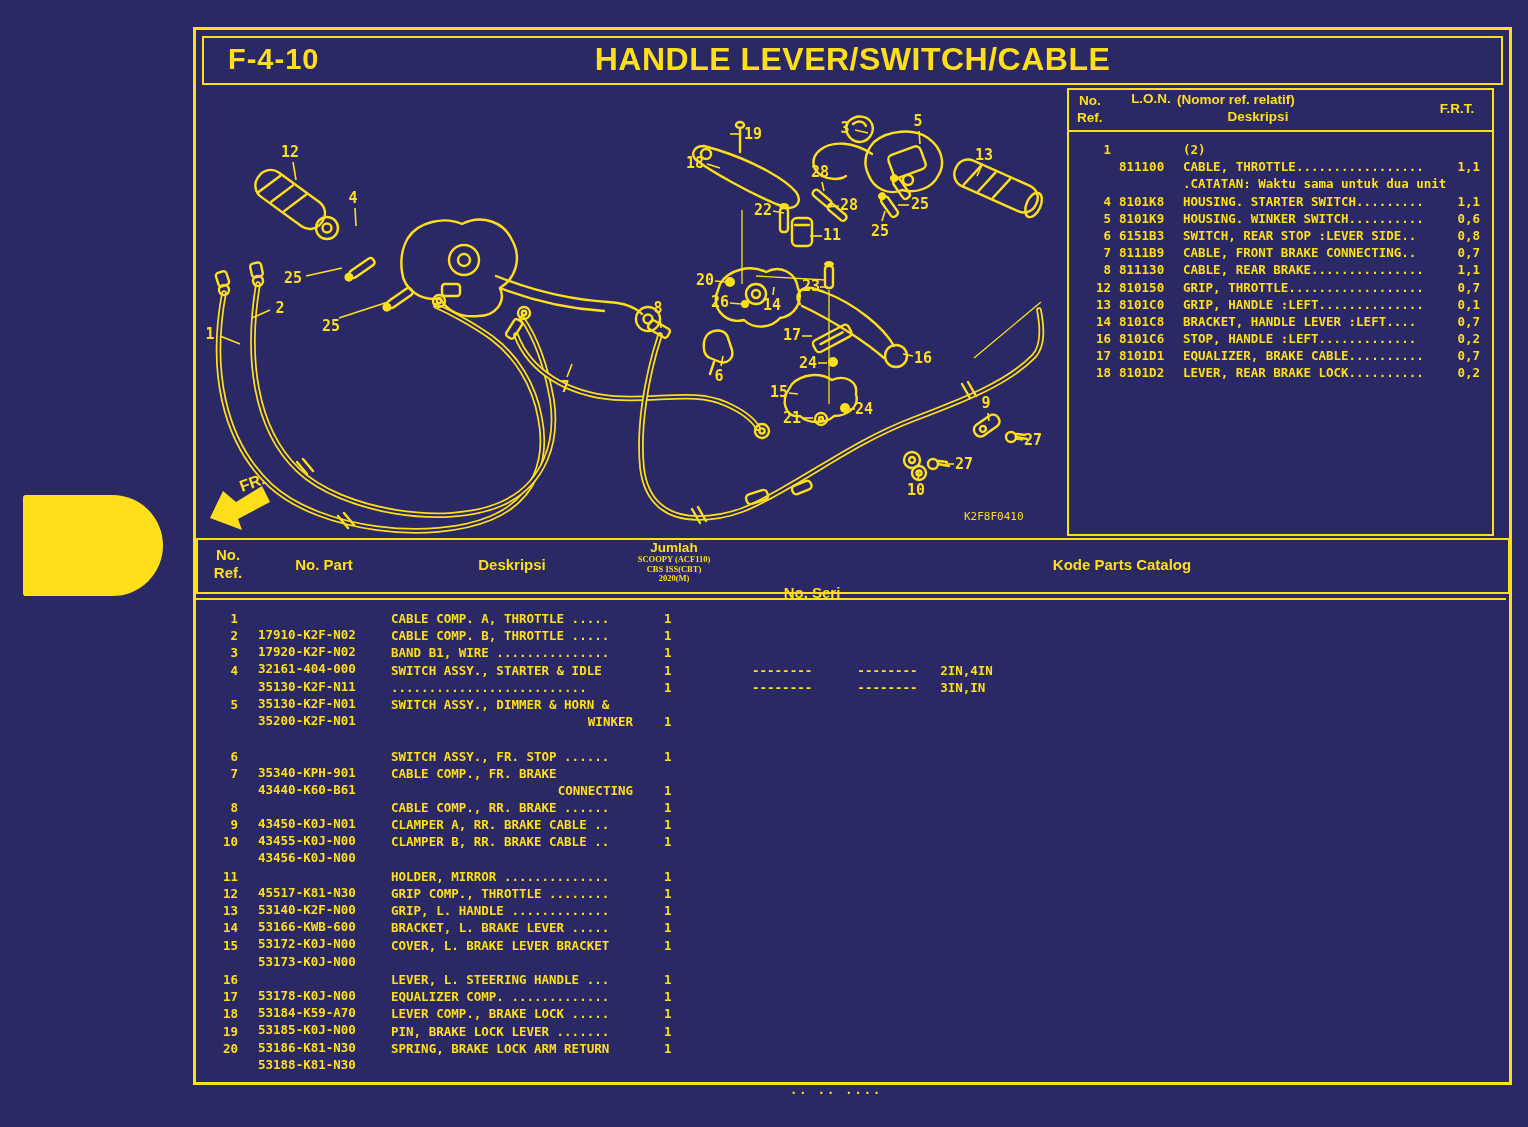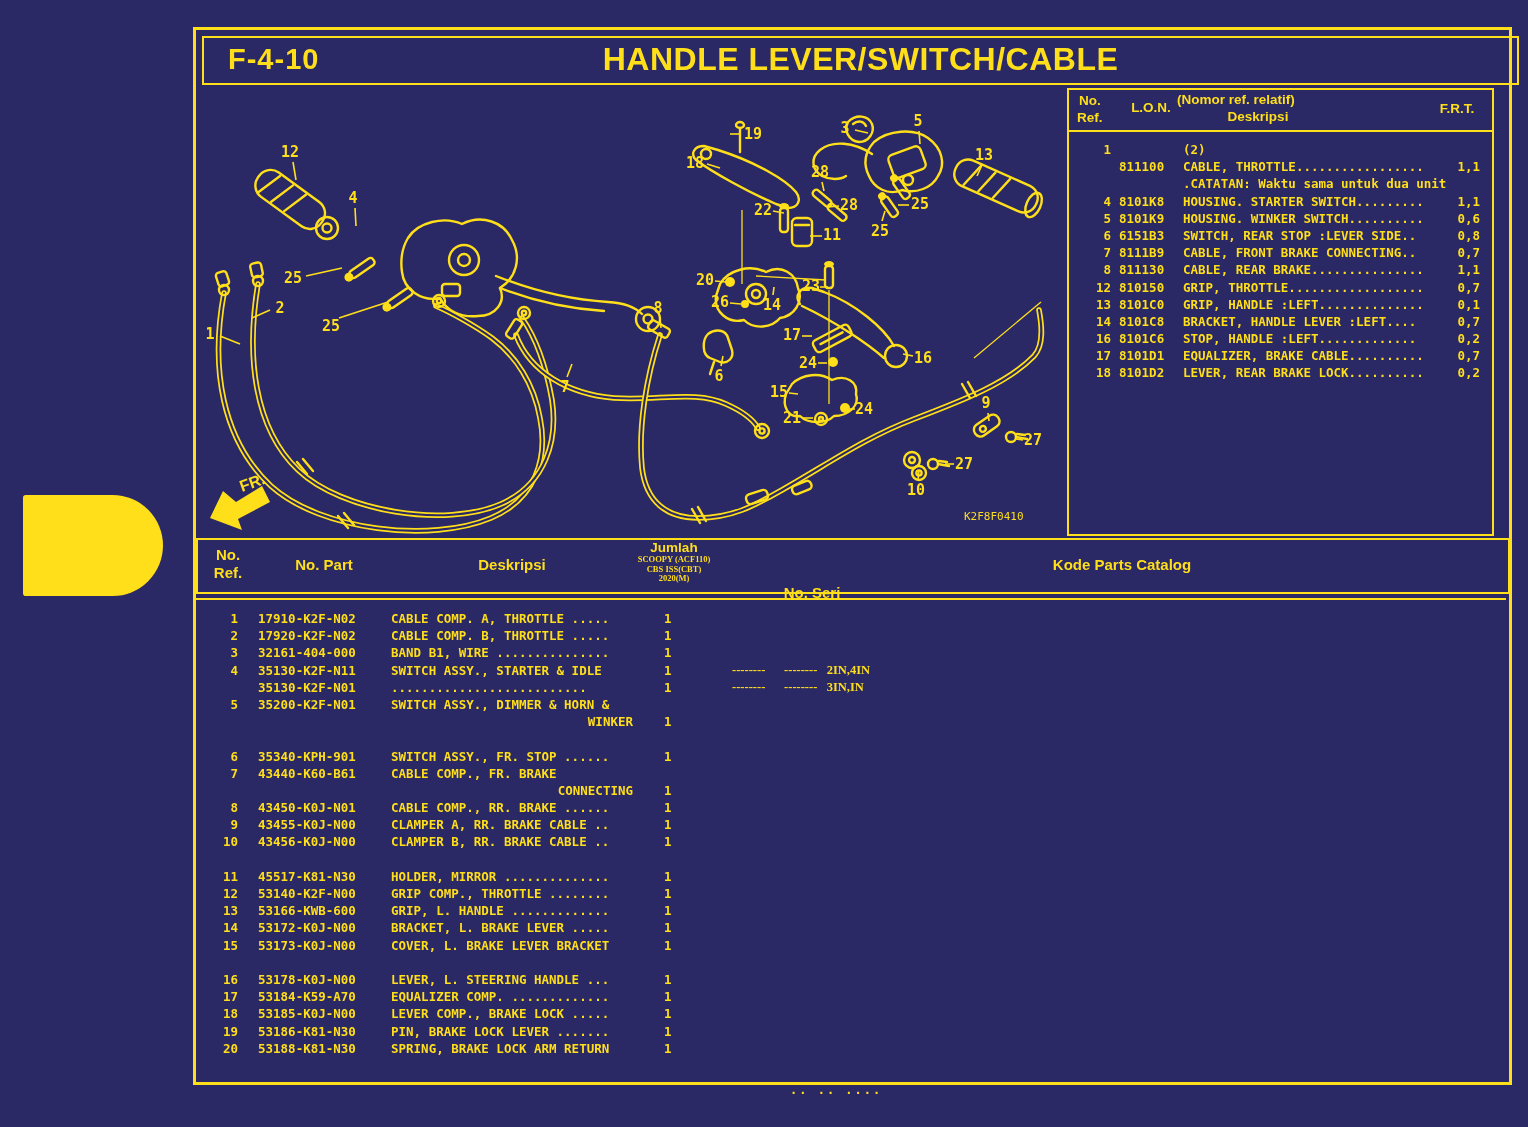--- a/index.html
+++ b/index.html
@@ -6,21 +6,21 @@
   html,body{margin:0;padding:0;background:var(--bg);}
   #stage{position:relative;width:1528px;height:1127px;background:var(--bg);overflow:hidden;
          font-family:"Liberation Sans",sans-serif;color:var(--y);}
   .abs{position:absolute;}
   
   #side-tab{left:23px;top:495px;width:140px;height:101px;background:var(--y);
             border-radius:3px 54px 54px 3px;}
   
   #frame{left:193px;top:27px;width:1313px;height:1052px;border:3px solid var(--y);}
   
-  #header-box{left:202px;top:36px;width:1297px;height:45px;border:2px solid var(--y);padding-left:16px;}
+  #header-box{left:202px;top:36px;width:1297px;height:45px;border:2px solid var(--y);}
   #page-code{left:24px;top:5px;font-size:29px;font-weight:bold;letter-spacing:1px;}
   #page-title{left:0;right:0;top:3px;text-align:center;font-size:32px;font-weight:bold;letter-spacing:.5px;}
   
   #diagram{left:196px;top:88px;width:871px;height:449px;}
   .part{fill:none;stroke:var(--y);stroke-width:2.4px;stroke-linejoin:round;stroke-linecap:round;}
   .thin{fill:none;stroke:var(--y);stroke-width:1.3px;}
   .solid{fill:var(--y);stroke:none;}
   .tube-o{fill:none;stroke:var(--y);stroke-width:5.6px;stroke-linecap:round;}
   .tube-i{fill:none;stroke:var(--bg);stroke-width:2.1px;stroke-linecap:round;}
   .callout-text{fill:var(--y);font-family:"DejaVu Sans Mono",monospace;font-weight:bold;font-size:15px;}
@@ -44,25 +44,25 @@
   #band-underline{left:196px;top:598px;width:1310px;height:2px;background:var(--y);}
   .bh{position:absolute;font-weight:bold;font-size:15px;text-align:center;}
   .bh-sub{position:absolute;font-weight:bold;font-size:8.5px;text-align:center;line-height:9.5px;}
   
   #parts-rows{left:196px;top:611px;width:1310px;}
   .prow{position:relative;height:17.2px;font-family:"DejaVu Sans Mono",monospace;
         font-weight:bold;font-size:12.5px;white-space:pre;}
   .prow span{position:absolute;top:0;}
   .pgap{height:17.2px;}
   .c-ref{left:0;width:42px;text-align:right;}
-  .c-part{left:62px;}
+  .c-part{left:62px;margin-top:16px;}
   .c-desc{left:195px;width:242px;}
   .c-desc.right{text-align:right;}
   .c-qty{left:468px;}
-  .c-seri{left:536px;font-family:Liberation Serif, serif;}
+  .c-seri{left:556px;}
   
   #footer-marks{left:790px;top:1086px;width:120px;height:9px;overflow:hidden;
                 font-family:"DejaVu Sans Mono",monospace;font-weight:bold;font-size:12px;
                 letter-spacing:2px;color:var(--y);}
 </style>
 </head>
 <body>
 
 <div id="stage">
 
@@ -356,21 +356,21 @@
         <line x1="758" y1="376" x2="749" y2="376" class="leader"></line>
         <text x="768" y="381" text-anchor="middle" class="callout-text">27</text>
         <line x1="722" y1="392" x2="723" y2="383" class="leader"></line>
         <text x="720" y="407" text-anchor="middle" class="callout-text">10</text>
       </g>
   </svg>
 
   <div id="ref-panel" class="abs">
     <div class="ph" style="left:10px;top:3px;">No.</div>
     <div class="ph" style="left:8px;top:20px;">Ref.</div>
-    <div class="ph" style="left:51px;top:10px;width:62px;text-align:center;">L.O.N.</div>
+    <div class="ph" style="left:51px;top:1px;width:62px;text-align:center;">L.O.N.</div>
     <div class="ph" style="left:108px;top:2px;width:162px;">(Nomor ref. relatif)</div>
     <div class="ph" style="left:108px;top:19px;width:162px;text-align:center;">Deskripsi</div>
     <div class="ph" style="left:360px;top:11px;width:56px;text-align:center;">F.R.T.</div>
     <div class="hline"></div>
     <div id="ref-rows">
         <div class="rrow"><span class="r-ref">1</span><span class="r-lon"></span><span class="r-desc">(2)</span><span class="r-frt"></span></div>
         <div class="rrow"><span class="r-ref"></span><span class="r-lon">811100</span><span class="r-desc">CABLE, THROTTLE.................</span><span class="r-frt">1,1</span></div>
         <div class="rrow"><span class="r-ref"></span><span class="r-lon"></span><span class="r-desc">.CATATAN: Waktu sama untuk dua unit</span><span class="r-frt"></span></div>
         <div class="rrow"><span class="r-ref">4</span><span class="r-lon">8101K8</span><span class="r-desc">HOUSING. STARTER SWITCH.........</span><span class="r-frt">1,1</span></div>
         <div class="rrow"><span class="r-ref">5</span><span class="r-lon">8101K9</span><span class="r-desc">HOUSING. WINKER SWITCH..........</span><span class="r-frt">0,6</span></div>

